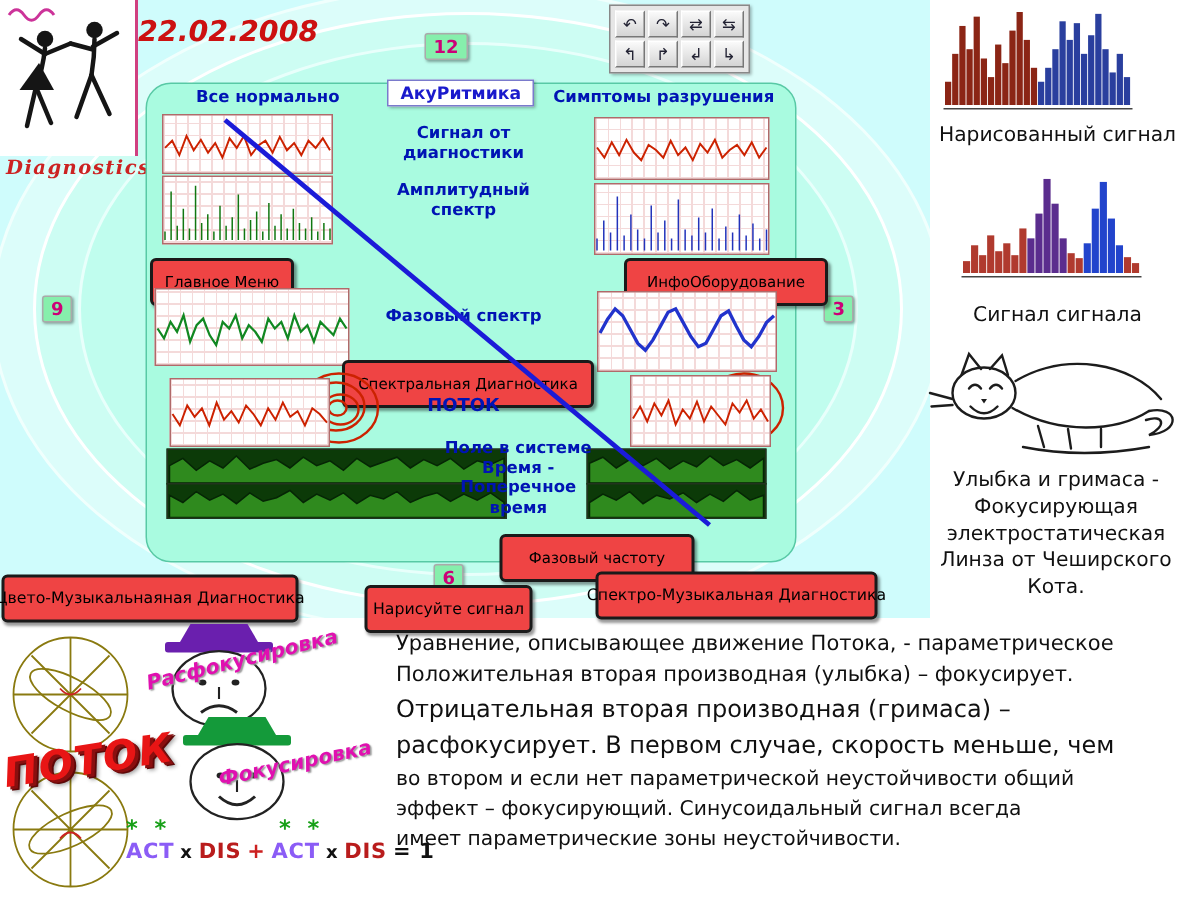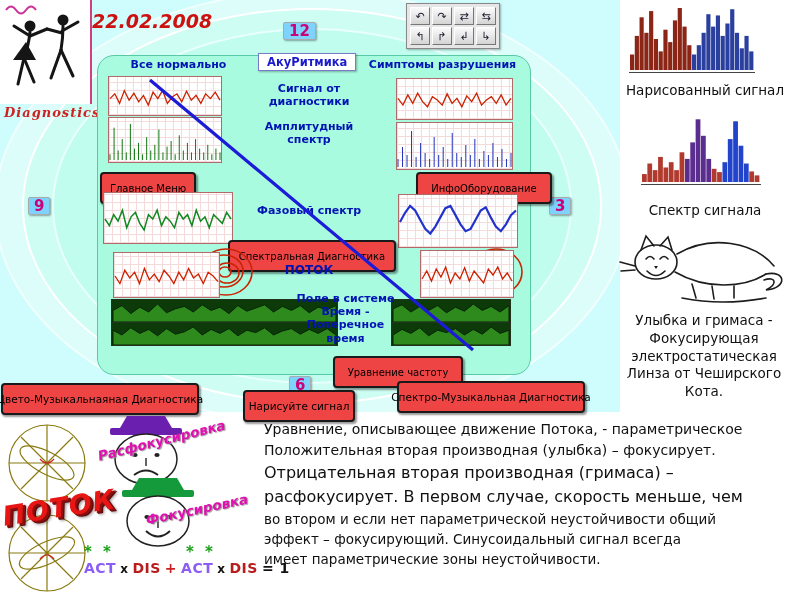--- a/index.html
+++ b/index.html
@@ -9,21 +9,21 @@
   .ell{position:absolute;border-radius:50%}
   .e1{left:-6px;top:-10px;width:632px;height:430px;background:#dcfdfa;border:2px solid #f0fffd}
   .e2{left:22px;top:8px;width:576px;height:392px;background:#cdfdf3;border:2px solid #ffffff}
   .e3{left:52px;top:28px;width:516px;height:352px;background:#c0fdee;border:2px solid #e8fffb}
   .dancers{position:absolute;left:0;top:0;width:90px;height:104px;background:#fff;border-right:2px solid #d04080}
   .diag-label{position:absolute;left:4px;top:105px;font-family:"DejaVu Serif",serif;font-style:italic;font-weight:bold;color:#cc2222;font-size:13px;letter-spacing:1px}
   .date-label{position:absolute;left:92px;top:10px;color:#cc1111;font-weight:bold;font-style:italic;font-size:19px}
   .toolbar{position:absolute;left:406px;top:3px;background:#e6e6e6;border:1px solid #888;padding:2px;box-shadow:1px 1px 2px rgba(0,0,0,.3)}
   .trow{display:flex}
   .tbtn{width:20px;height:18px;margin:1px;background:linear-gradient(#fafafa,#d4d4d4);border:1px solid;border-color:#fff #777 #777 #fff;font-size:11px;line-height:1;color:#223;cursor:pointer;font-family:inherit;padding:0}
-  .badge{position:absolute;background:#7dd3fc;border:1px solid #aaa;border-radius:2px;box-shadow:1px 1px 2px rgba(0,0,0,.35);color:#cc0077;font-weight:bold;font-size:15px;padding:0 5px;line-height:16px}
+  .badge{position:absolute;background:#86efac;border:1px solid #aaa;border-radius:2px;box-shadow:1px 1px 2px rgba(0,0,0,.35);color:#cc0077;font-weight:bold;font-size:12px;padding:0 5px;line-height:16px}
   .panel{position:absolute;left:97px;top:55px;width:432px;height:318px;background:#a9fbe0;border:1px solid #58c9a5;border-radius:17px}
   .plabel{position:absolute;color:#0014b4;font-weight:bold;font-size:11px;text-align:center;line-height:1.2}
   .title-box{position:absolute;left:160px;top:-3px;padding:1px 8px;background:#fff;border:1px solid #7a7acc;box-shadow:1px 1px 2px rgba(0,0,0,.3);color:#1a1acc;font-weight:bold;font-size:11.5px}
   .chart{position:absolute;background-color:#fff;border:1px solid #b06a6a;background-image:repeating-linear-gradient(0deg,#f4dada 0,#f4dada 1px,transparent 1px,transparent 8px),repeating-linear-gradient(90deg,#f4dada 0,#f4dada 1px,transparent 1px,transparent 8px)}
   .grass{position:absolute;background:#0c3a08;border:1px solid #23321f}
   .scribble{position:absolute}
   .wbtn{position:absolute;display:flex;align-items:center;justify-content:center;background:#ef4444;border:2px solid #1a1a1a;border-radius:4px;box-shadow:1.5px 2px 2px rgba(0,0,0,.4);font-weight:normal;font-size:10px;color:#000;font-family:inherit;cursor:pointer;white-space:nowrap;padding:14px}
   .wbtn.big{font-size:10.5px}
   .overlay{position:absolute;left:0;top:0;pointer-events:none}
   .doodle{position:absolute;left:0;top:413px}
@@ -222,21 +222,21 @@
     <div class="grass" style="left:293px;top:266px;width:118px;height:22px"><svg width="118" height="22">
           <path d="M1,22 L1,12 L9.923076923076923,6.4 L18.846153846153847,10.4 L27.76923076923077,4.800000000000001 L36.69230769230769,12.8 L45.61538461538461,7.199999999999999 L54.53846153846154,9.6 L63.46153846153846,5.6 L72.38461538461539,12 L81.3076923076923,6.4 L90.23076923076923,11.2 L99.15384615384616,4 L108.07692307692308,10.4 L117,7.199999999999999 L117,22 Z" fill="#2f8a1e" stroke="#052505"></path>
         </svg></div>
 
     <div class="plabel" style="left:190px;top:236px;width:115px">
       <div>Поле в системе</div>
       <div>Время -</div>
       <div>Поперечное время</div>
     </div>
 
-    <button class="wbtn" style="left:235px;top:300px;width:130px;height:17px">Уравнение частоту</button>
+    <button class="wbtn" style="left:235px;top:300px;width:130px;height:17px">Фазовый частоту</button>
   </div>
 
   <svg class="overlay" width="800" height="600">
     <line x1="150" y1="80" x2="473" y2="350" stroke="#1b1bd8" stroke-width="3.2"></line>
   </svg>
 
   <button class="wbtn big" style="left:1px;top:383px;width:198px;height:18px">Цвето-Музыкальнаяная Диагностика</button>
   <button class="wbtn big" style="left:243px;top:390px;width:112px;height:17px">Нарисуйте сигнал</button>
   <button class="wbtn big" style="left:397px;top:381px;width:188px;height:18px">Спектро-Музыкальная Диагностика</button>
 
@@ -330,21 +330,21 @@
         <rect x="70.72727272727272" width="4.763636363636364" y="56.8" height="13.200000000000003" fill="#b03a2e"></rect>
         <rect x="76.0909090909091" width="4.763636363636364" y="60.1" height="9.899999999999999" fill="#b03a2e"></rect>
         <rect x="81.45454545454545" width="4.763636363636364" y="50.2" height="19.799999999999997" fill="#2244cc"></rect>
         <rect x="86.81818181818181" width="4.763636363636364" y="27.1" height="42.9" fill="#2244cc"></rect>
         <rect x="92.18181818181817" width="4.763636363636364" y="9.279999999999994" height="60.720000000000006" fill="#2244cc"></rect>
         <rect x="97.54545454545453" width="4.763636363636364" y="33.699999999999996" height="36.300000000000004" fill="#2244cc"></rect>
         <rect x="102.9090909090909" width="4.763636363636364" y="51.519999999999996" height="18.480000000000004" fill="#2244cc"></rect>
         <rect x="108.27272727272727" width="4.763636363636364" y="59.44" height="10.560000000000002" fill="#b03a2e"></rect>
         <rect x="113.63636363636363" width="4.763636363636364" y="63.4" height="6.600000000000001" fill="#b03a2e"></rect>
       </svg></div>
-  <div class="cap" style="left:612px;top:202px;width:186px">Спектр сигнала</div>
+  <div class="cap" style="left:612px;top:202px;width:186px">Сигнал сигнала</div>
 
   <svg class="cat" width="176" height="84" viewBox="0 0 176 84">
     <g fill="none" stroke="#1c1c1c" stroke-width="1.6" stroke-linecap="round">
       <polyline points="25,24 30,10 38,20"></polyline>
       <polyline points="44,20 52,11 56,24"></polyline>
       <ellipse cx="40" cy="36" rx="21" ry="17"></ellipse>
       <path d="M30,33 q4,-5 8,0"></path>
       <path d="M44,33 q4,-5 8,0"></path>
       <path d="M31,45 q9,9 18,0"></path>
       <path d="M19,40 L4,36"></path>

